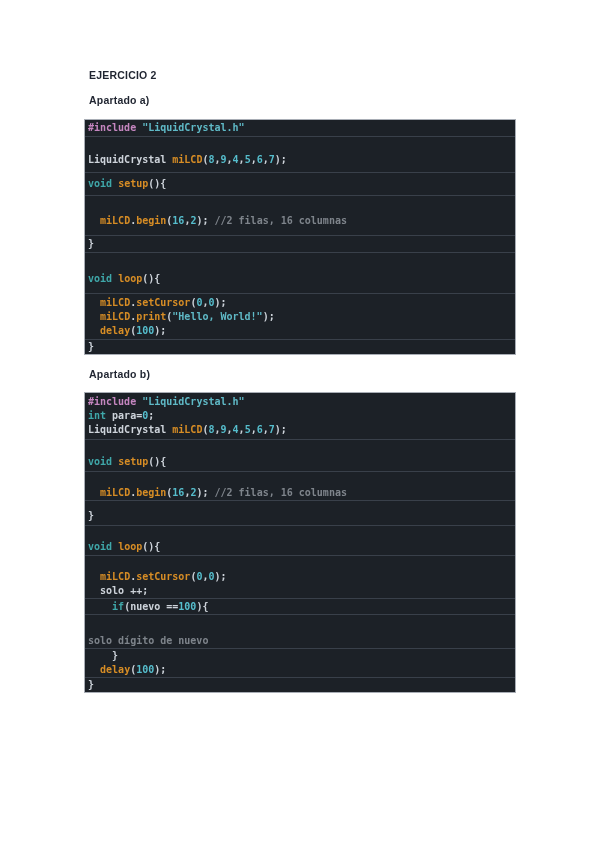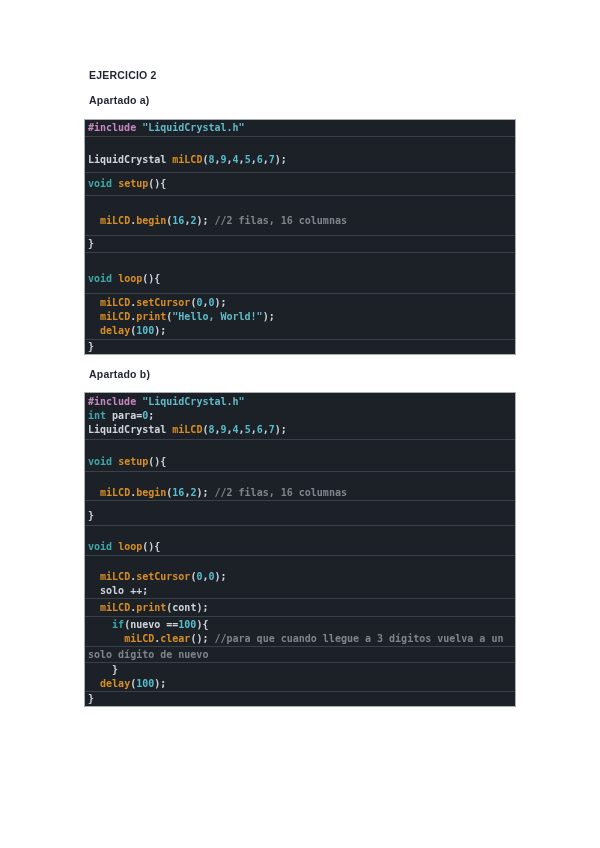--- a/index.html
+++ b/index.html
@@ -76,28 +76,24 @@
       </div>
       <div class="code-row sep" style="padding-top: 0px; padding-bottom: 1px; border-top-color: rgb(57, 64, 74);">
         <div class="code-line">&nbsp;</div>
         <div class="code-line"><span style="color: rgb(63, 167, 169);">void</span><span style="color: rgb(205, 211, 218);"> </span><span style="color: rgb(215, 141, 37);">loop</span><span style="color: rgb(205, 211, 218);">(){</span></div>
       </div>
       <div class="code-row sep" style="padding-top: 0px; padding-bottom: 0px; border-top-color: rgb(57, 64, 74);">
         <div class="code-line">&nbsp;</div>
         <div class="code-line"><span style="color: rgb(205, 211, 218);">  </span><span style="color: rgb(215, 141, 37);">miLCD</span><span style="color: rgb(205, 211, 218);">.</span><span style="color: rgb(215, 141, 37);">setCursor</span><span style="color: rgb(205, 211, 218);">(</span><span style="color: rgb(86, 190, 205);">0</span><span style="color: rgb(205, 211, 218);">,</span><span style="color: rgb(86, 190, 205);">0</span><span style="color: rgb(205, 211, 218);">);</span></div>
         <div class="code-line"><span style="color: rgb(205, 211, 218);">  solo ++;</span></div>
       </div>
-      <div class="code-row sep" style="padding-top: 2px; padding-bottom: 1px; border-top-color: rgb(57, 64, 74);">
-        <div class="code-line"><span style="color: rgb(205, 211, 218);">  </span><span style="color: rgb(215, 141, 37);">miLCD</span><span style="color: rgb(205, 211, 218);">.</span><span style="color: rgb(215, 141, 37);">print</span><span style="color: rgb(205, 211, 218);">(cont);</span></div>
-      </div>
       <div class="code-row sep" style="padding-top: 1px; padding-bottom: 0px; border-top-color: rgb(57, 64, 74);">
         <div class="code-line"><span style="color: rgb(205, 211, 218);">    </span><span style="color: rgb(63, 167, 169);">if</span><span style="color: rgb(205, 211, 218);">(nuevo ==</span><span style="color: rgb(86, 190, 205);">100</span><span style="color: rgb(205, 211, 218);">){</span></div>
-        <div class="code-line"><span style="color: rgb(205, 211, 218);">      </span><span style="color: rgb(215, 141, 37);">miLCD</span><span style="color: rgb(205, 211, 218);">.</span><span style="color: rgb(215, 141, 37);">clear</span><span style="color: rgb(205, 211, 218);">(); </span><span style="color: rgb(126, 132, 139);">//para que cuando llegue a 3 dígitos vuelva a un</span></div>
       </div>
-      <div class="code-row sep" style="padding-top: 1px; padding-bottom: 0px; border-top-color: rgb(57, 64, 74);">
+      <div class="code-row sep" style="padding-top: 19px; padding-bottom: 0px; border-top-color: rgb(57, 64, 74);">
         <div class="code-line"><span style="color: rgb(126, 132, 139);">solo dígito de nuevo</span></div>
       </div>
       <div class="code-row sep" style="padding-top: 0px; padding-bottom: 0px; border-top-color: rgb(57, 64, 74);">
         <div class="code-line"><span style="color: rgb(205, 211, 218);">    }</span></div>
         <div class="code-line"><span style="color: rgb(205, 211, 218);">  </span><span style="color: rgb(215, 141, 37);">delay</span><span style="color: rgb(205, 211, 218);">(</span><span style="color: rgb(86, 190, 205);">100</span><span style="color: rgb(205, 211, 218);">);</span></div>
       </div>
       <div class="code-row sep" style="padding-top: 0px; padding-bottom: 0px; border-top-color: rgb(57, 64, 74);">
         <div class="code-line"><span style="color: rgb(205, 211, 218);">}</span></div>
       </div>
     </div>

